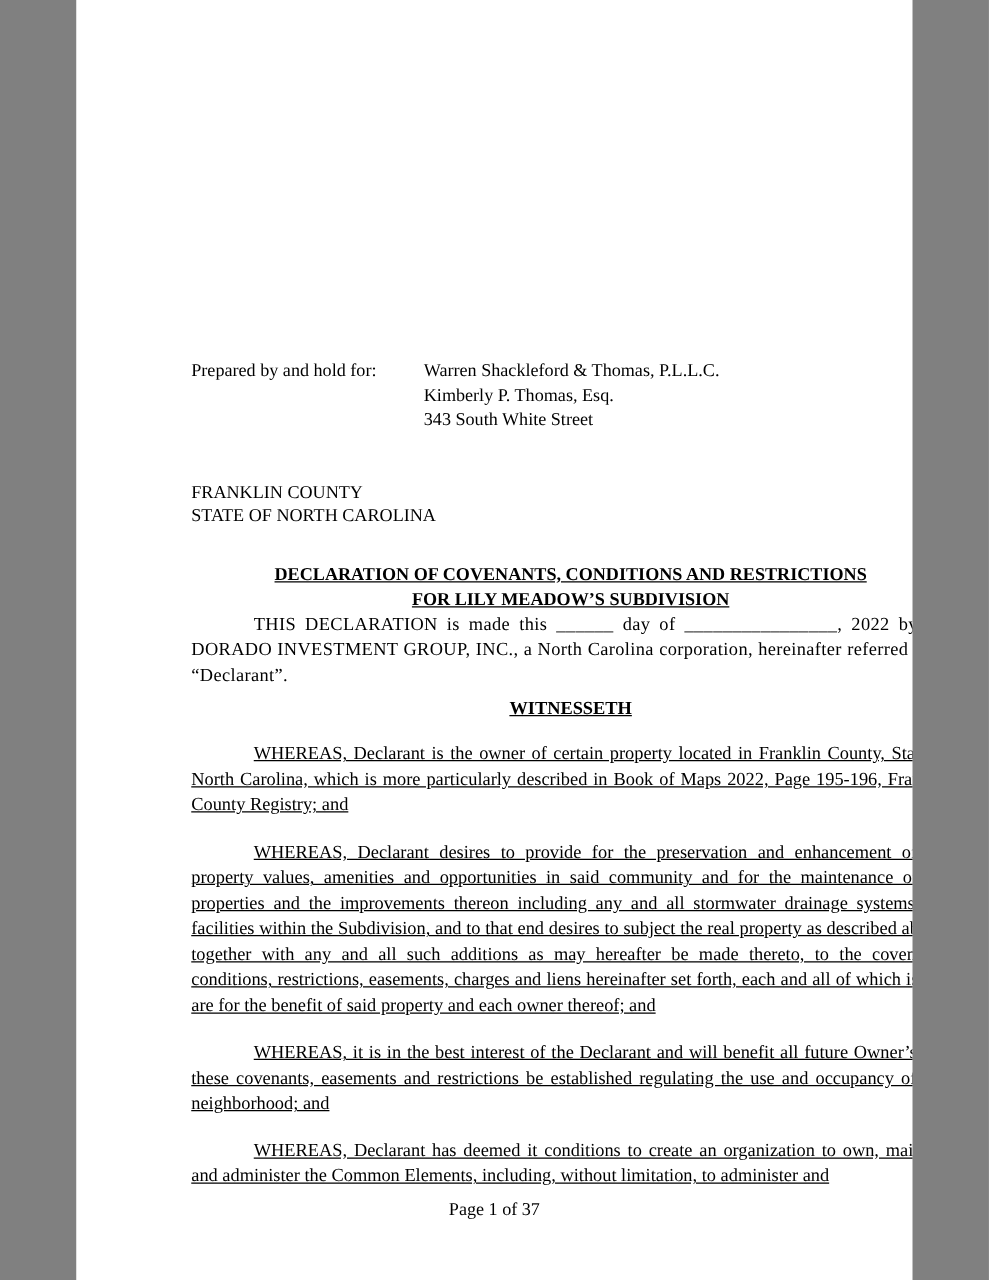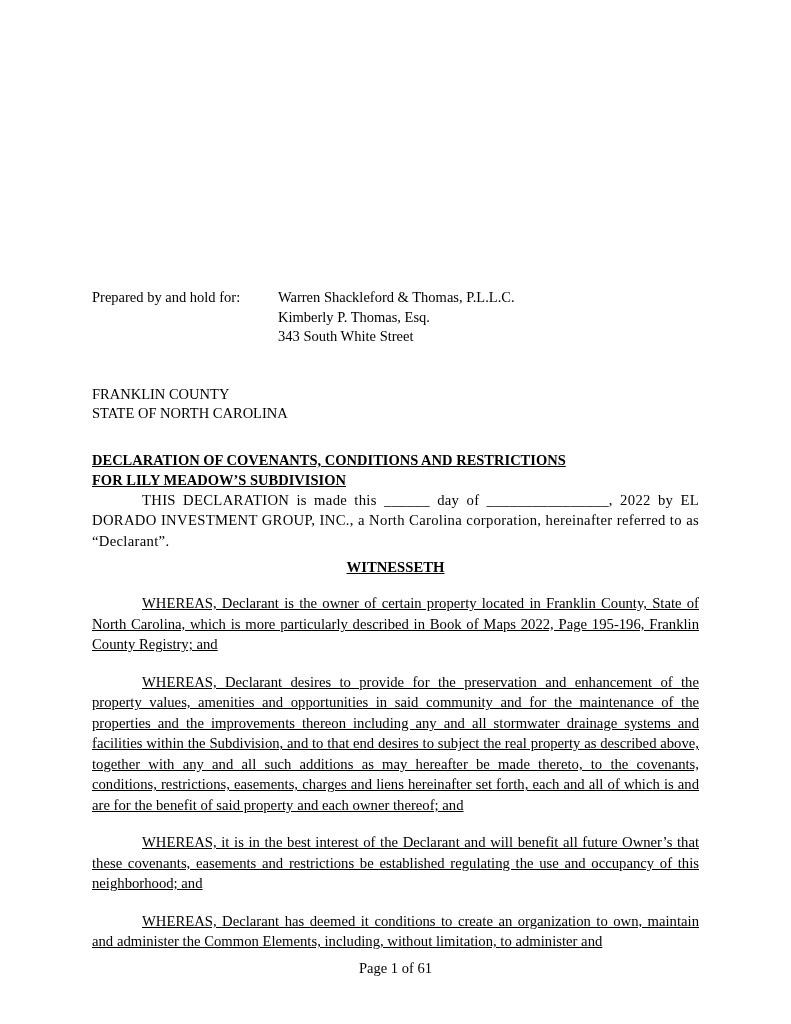--- a/index.html
+++ b/index.html
@@ -4,21 +4,21 @@
 <style>
   html, body {
     margin: 0;
     padding: 0;
     background: #808080;
   }
   body {
     font-family: "Liberation Serif", serif;
   }
   .page {
-    width: 791px;
+    width: 669px;
     height: 1024px;
     background: #ffffff;
     position: relative;
     margin: 0 auto;
     box-sizing: border-box;
     overflow: hidden;
   }
   .content {
     position: absolute;
     left: 92px;
@@ -38,21 +38,21 @@
   .prepared-lines div {
     white-space: nowrap;
   }
   .state-block {
     margin-top: 38px;
     font-size: 14.5px;
     line-height: 19.6px;
   }
   .title-block {
     margin-top: 26px;
-    text-align: left;
+    text-align: center;
     font-weight: bold;
     font-size: 14.5px;
     line-height: 20px;
   }
   .title-block span {
     text-decoration: underline;
   }
   p.body {
     font-size: 14.7px;
     line-height: 20.5px;
@@ -118,14 +118,14 @@
 
     <p class="witnesseth"><span>WITNESSETH</span></p>
 
     <p class="body gap">WHEREAS, Declarant is the owner of certain property located in Franklin County, State of North Carolina, which is more particularly described in Book of Maps 2022, Page 195-196, Franklin County Registry; and</p>
     <p class="body gap">WHEREAS, Declarant desires to provide for the preservation and enhancement of the property values, amenities and opportunities in said community and for the maintenance of the properties and the improvements thereon including any and all stormwater drainage systems and facilities within the Subdivision, and to that end desires to subject the real property as described above, together with any and all such additions as may hereafter be made thereto, to the covenants, conditions, restrictions, easements, charges and liens hereinafter set forth, each and all of which is and are for the benefit of said property and each owner thereof; and</p>
     <p class="body gap">WHEREAS, it is in the best interest of the Declarant and will benefit all future Owner’s that these covenants, easements and restrictions be established regulating the use and occupancy of this neighborhood; and</p>
     <p class="body gap">WHEREAS, Declarant has deemed it conditions to create an organization to own, maintain and administer the Common Elements, including, without limitation, to administer and</p>
 
   </div>
 
-  <div class="footer">Page 1 of 61</div>
+  <div class="footer">Page 1 of 37</div>
 </div>
 
 </body></html>

